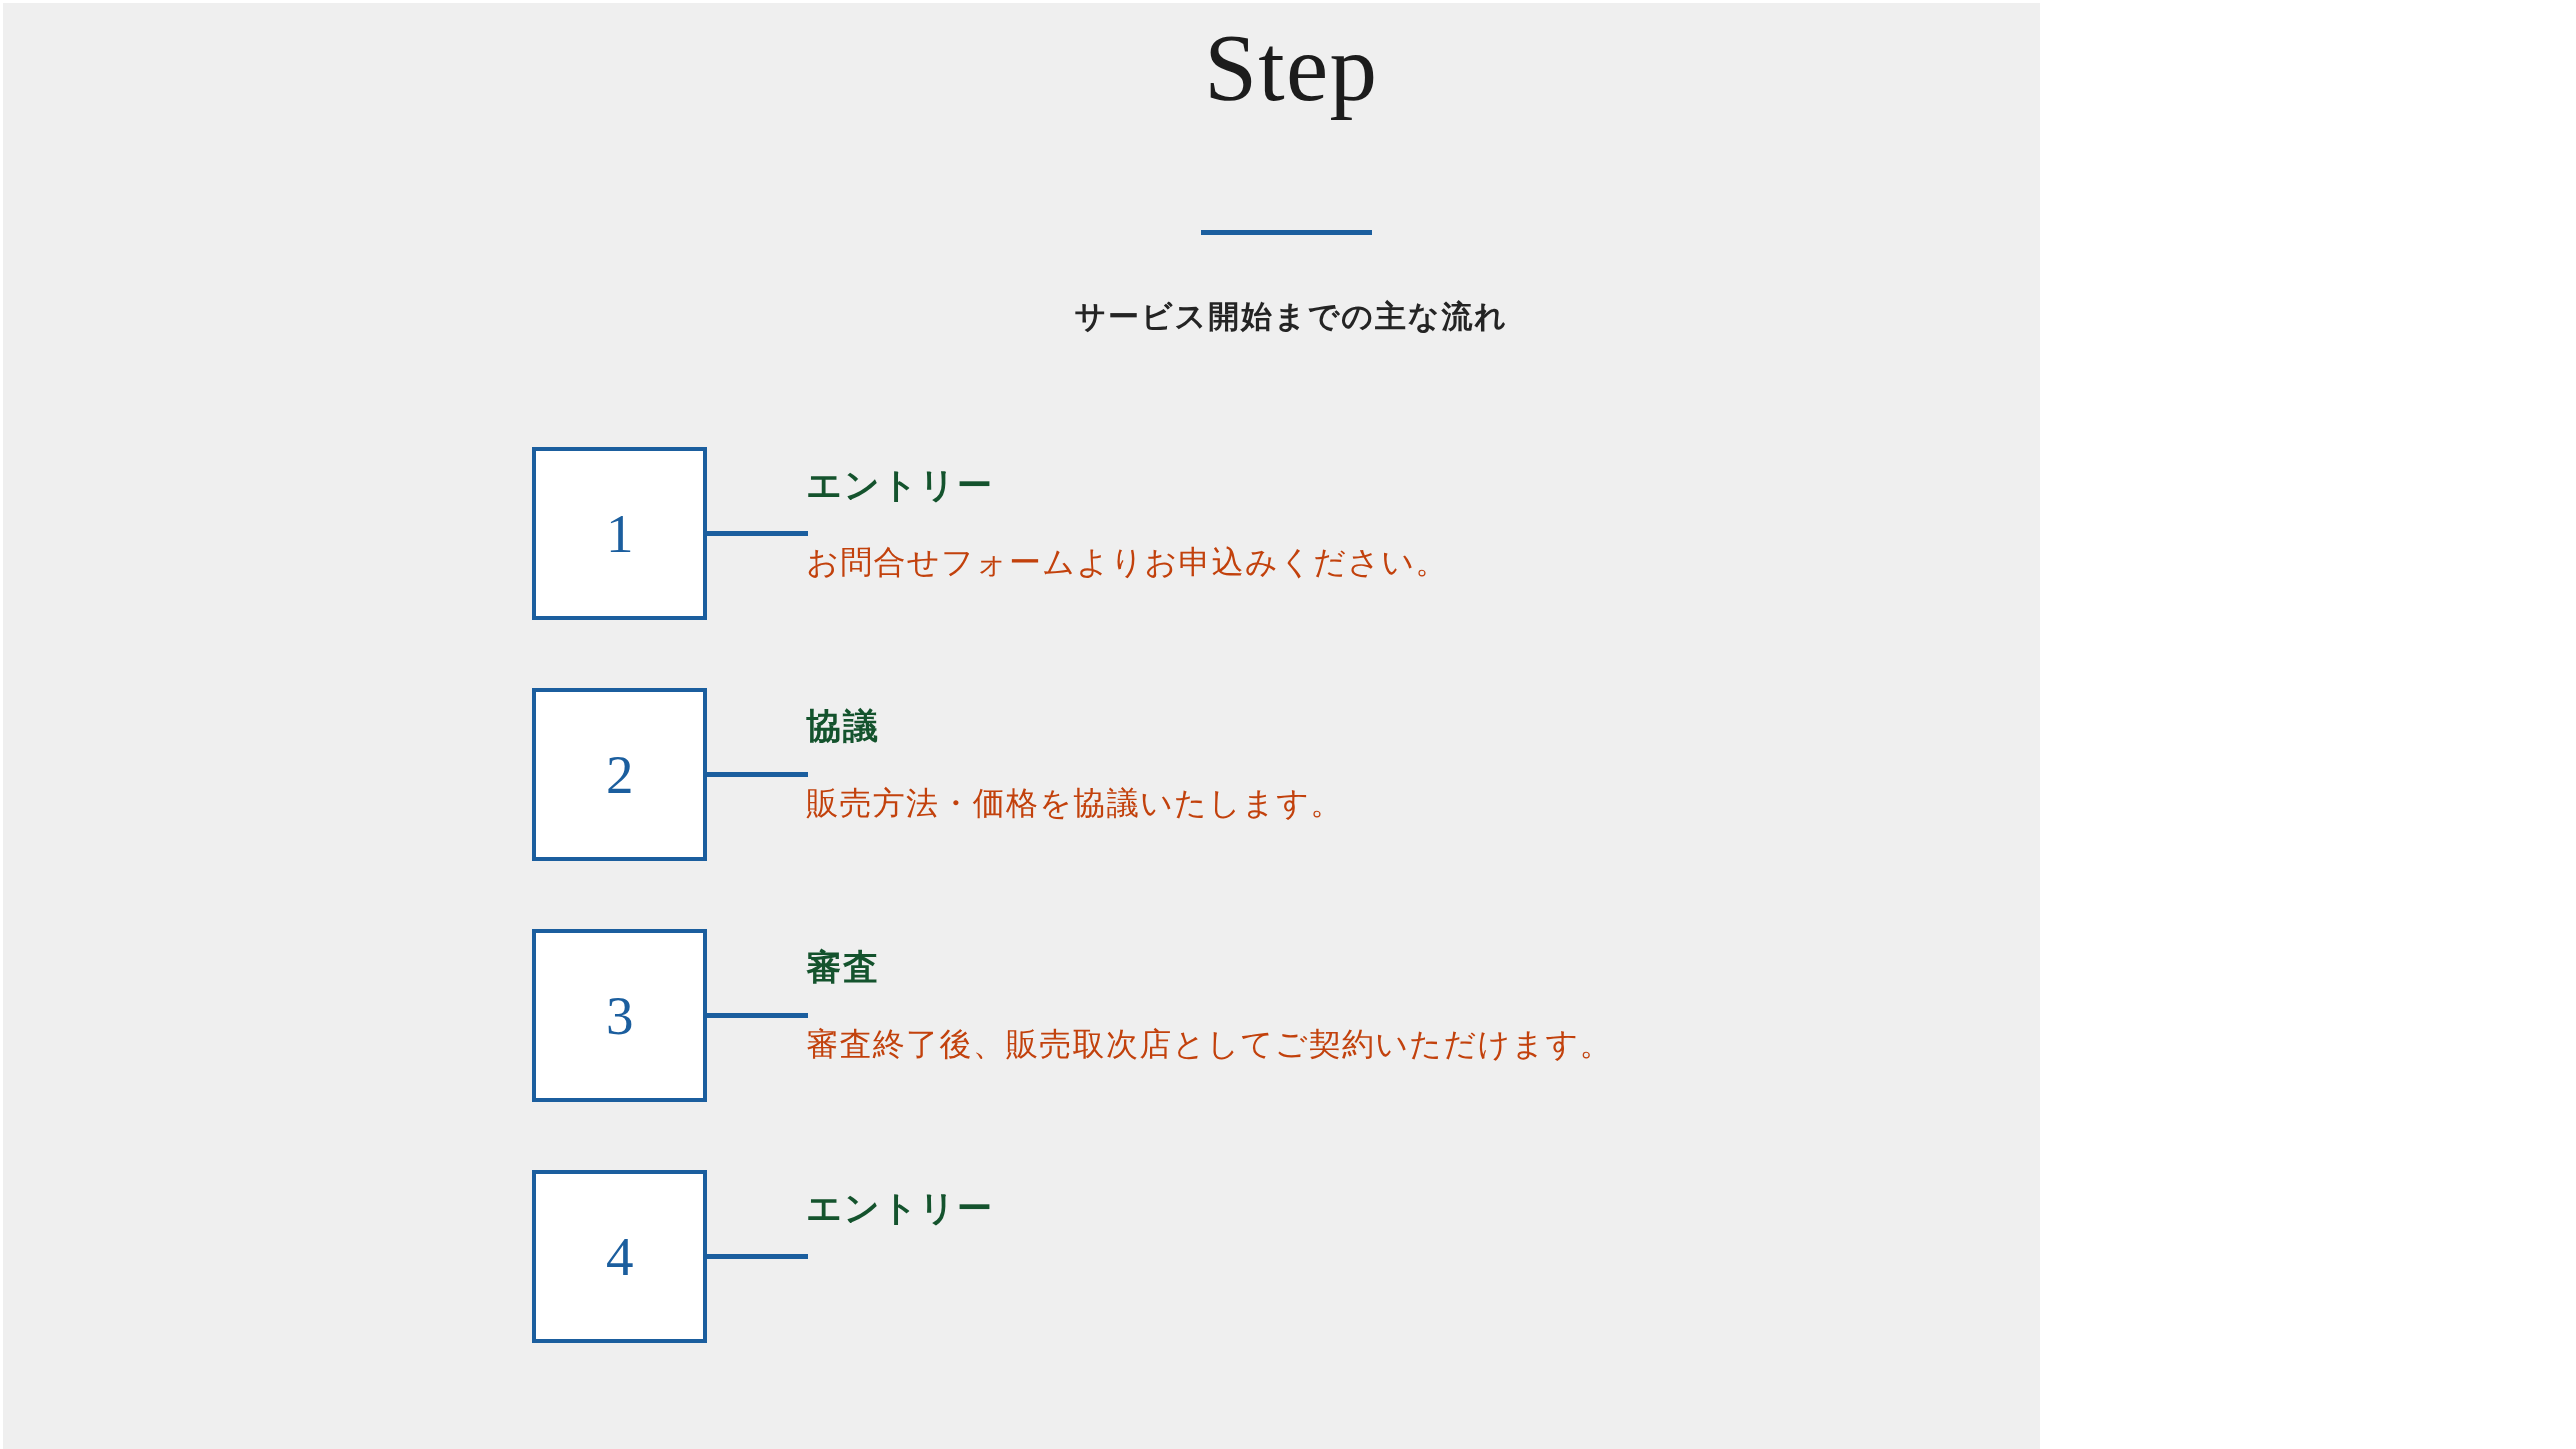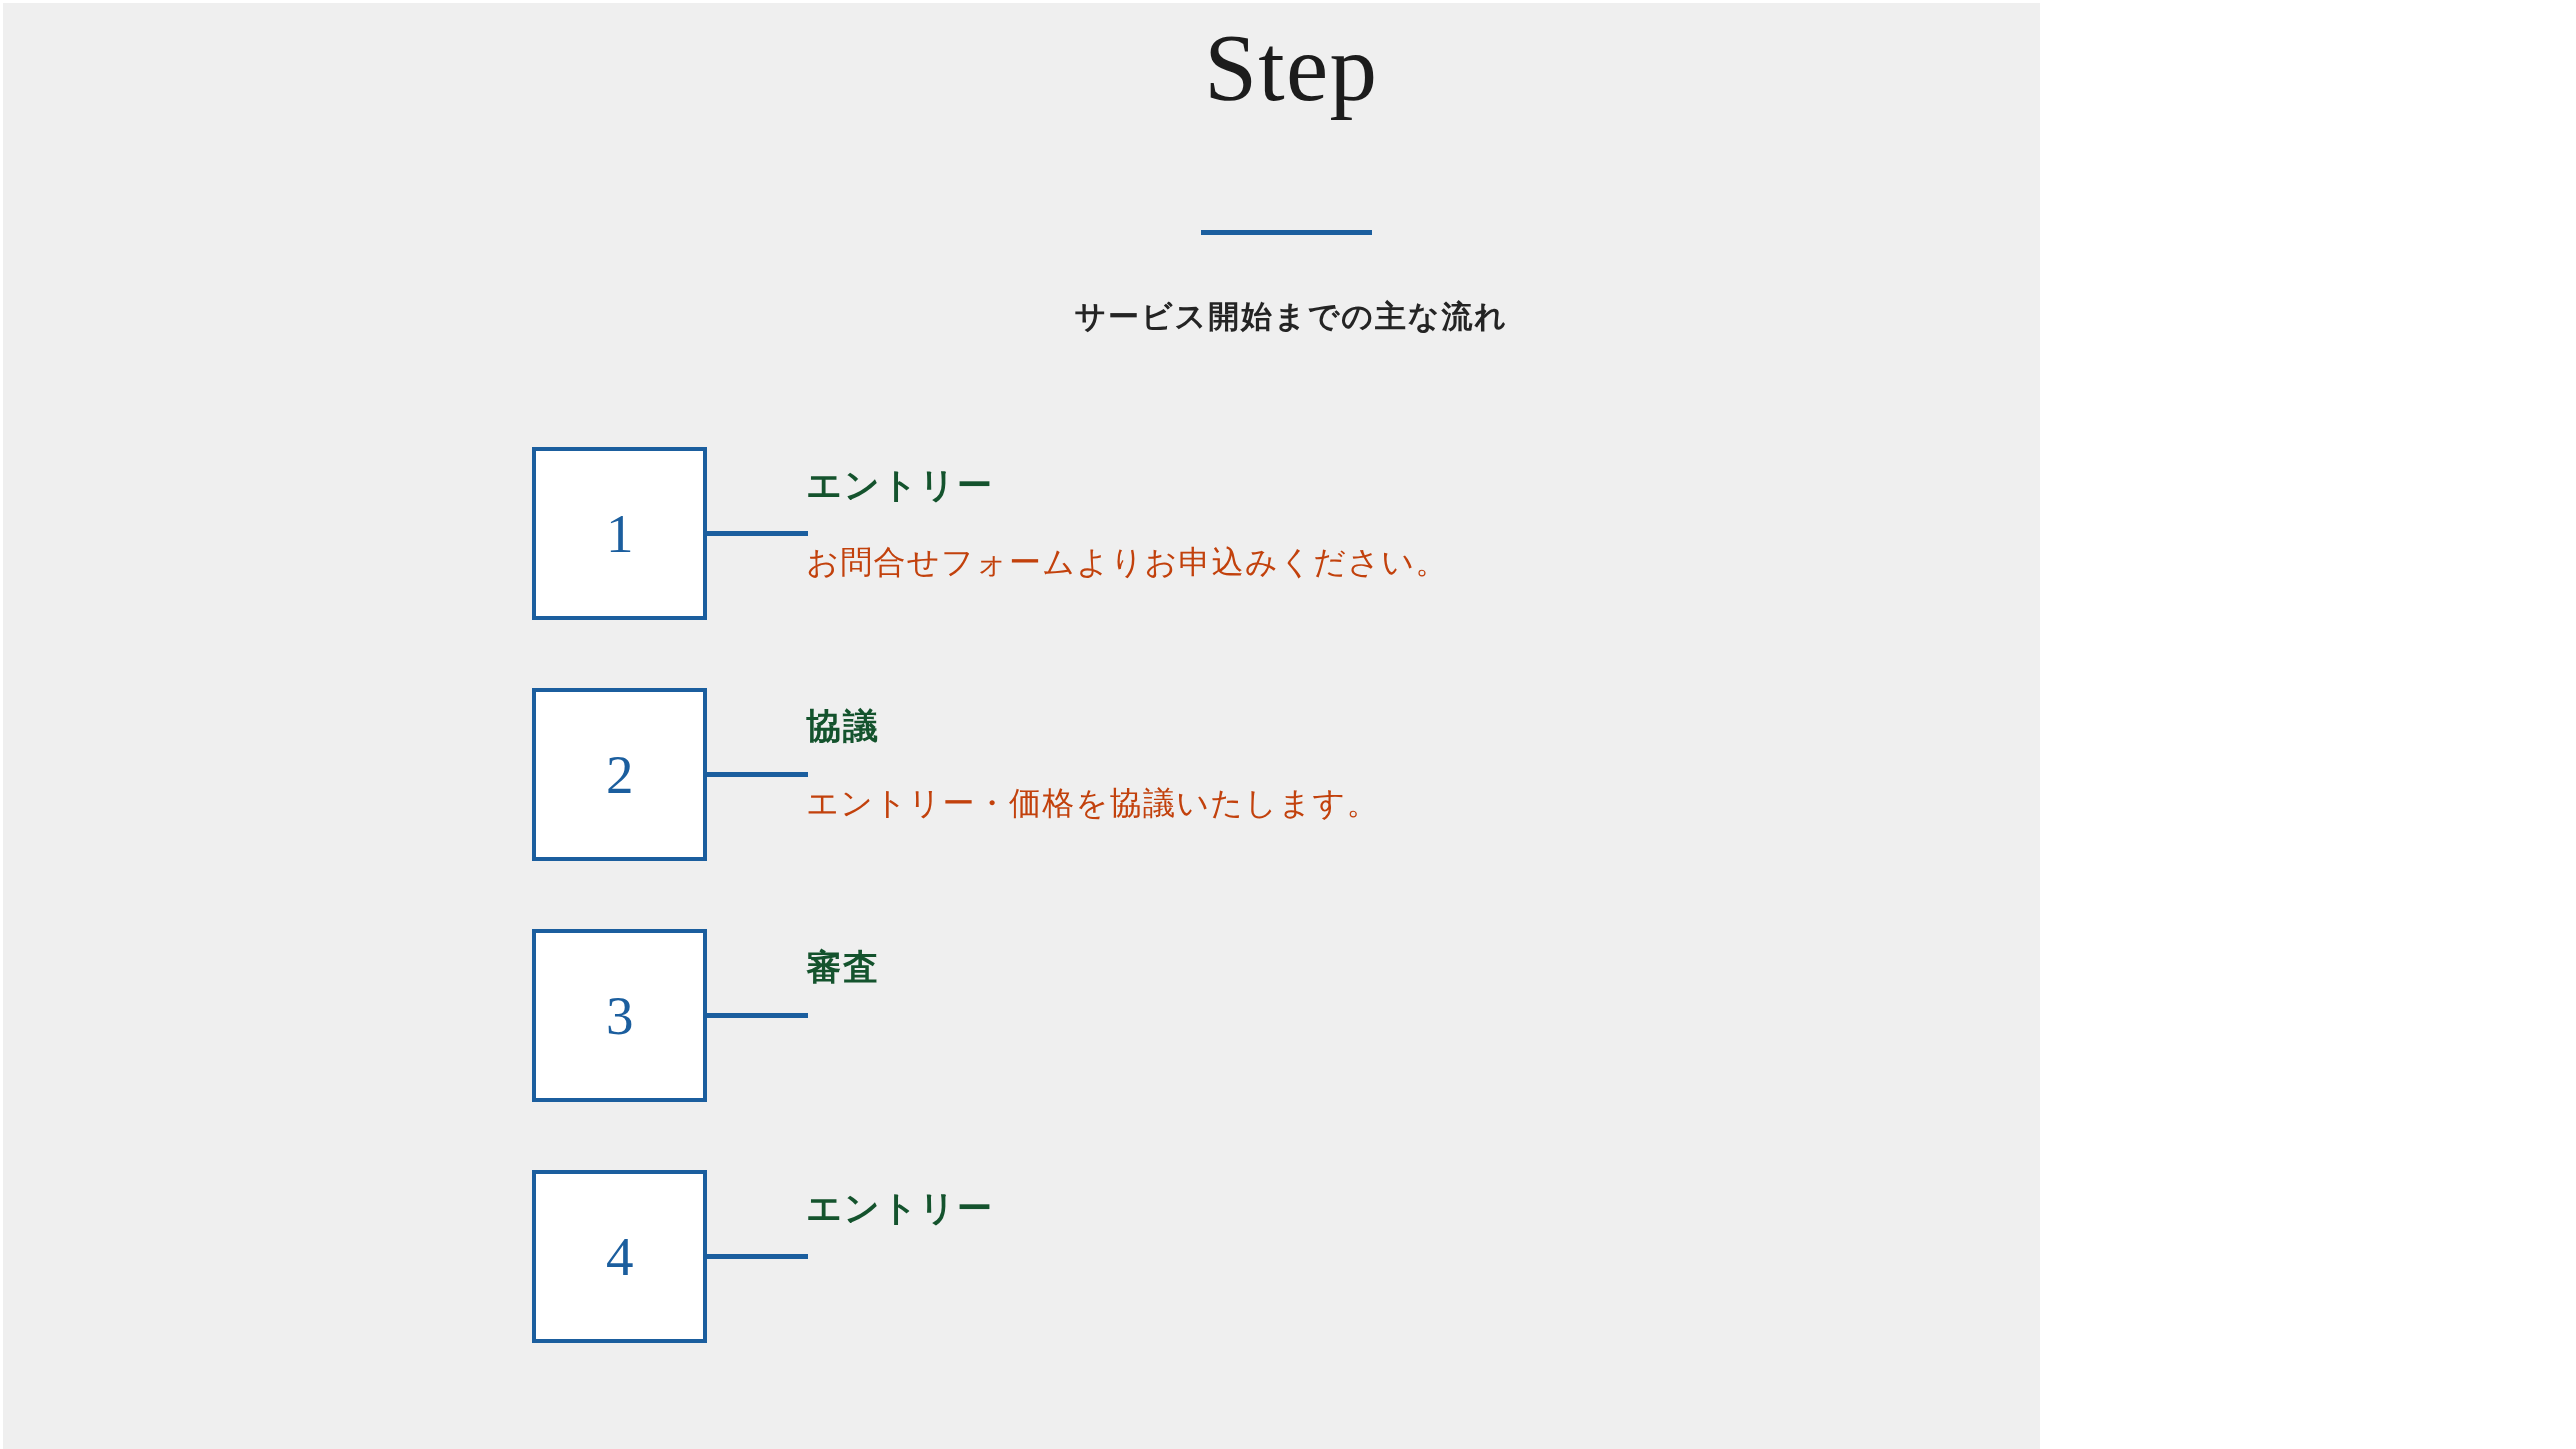--- a/index.html
+++ b/index.html
@@ -176,31 +176,32 @@
       </div>
     </div>
 
     <div class="step-row">
       <div class="step-box">
         <span class="step-number">2</span>
       </div>
       <div class="step-connector"></div>
       <div class="step-content">
         <div class="step-heading">協議</div>
-        <div class="step-desc">エントリー・価格を協議いたします。</div>
+        <div class="step-desc">販売方法・価格を協議いたします。</div>
       </div>
     </div>
 
     <div class="step-row">
       <div class="step-box">
         <span class="step-number">3</span>
       </div>
       <div class="step-connector"></div>
       <div class="step-content">
         <div class="step-heading">審査</div>
+        <div class="step-desc">審査終了後、販売取次店としてご契約いただけます。</div>
       </div>
     </div>
 
     <div class="step-row">
       <div class="step-box">
         <span class="step-number">4</span>
       </div>
       <div class="step-connector"></div>
       <div class="step-content">
         <div class="step-heading">エントリー</div>

